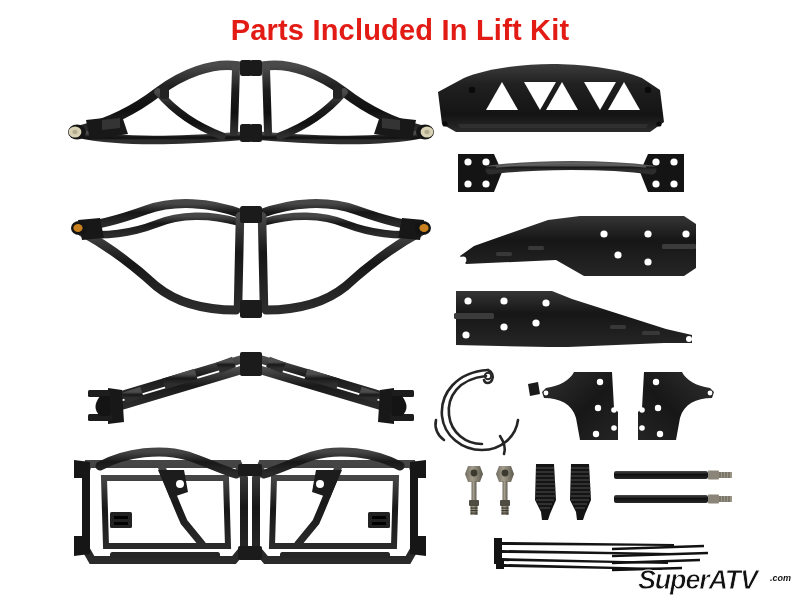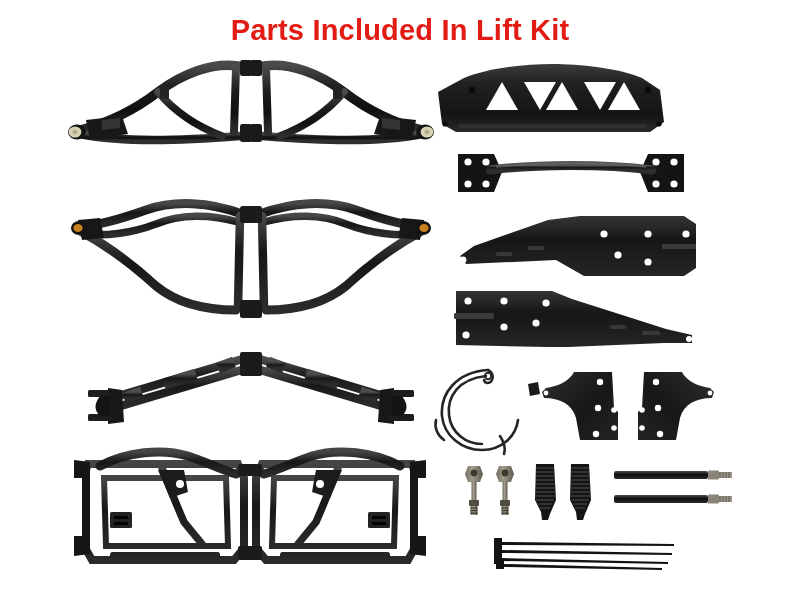--- a/index.html
+++ b/index.html
@@ -527,14 +527,28 @@
     <svg class="svgpart" viewBox="0 0 186 34" preserveAspectRatio="none" aria-hidden="true">
       <g fill="#131313">
         <path d="M2 2 L10 2 L10 6 L182 8 L182 10 L10 9 L10 12 L2 12 Z"></path>
         <path d="M2 10 L10 10 L10 14 L180 17 L180 19 L10 17 L10 20 L2 20 Z"></path>
         <path d="M2 18 L10 18 L10 22 L176 26 L176 28 L10 25 L10 28 L2 28 Z"></path>
         <path d="M4 25 L12 25 L12 28 L170 32 L170 34 L12 31 L12 33 L4 33 Z"></path>
       </g>
     </svg>
   </div>
 
+  <div id="watermark">
+    <svg viewBox="0 0 185 55" preserveAspectRatio="xMidYMid meet" aria-hidden="true">
+
+      <g stroke="#111111" fill="none">
+        <path d="M0 6 L92 3" stroke-width="2.4"></path>
+        <path d="M0 13 L96 10" stroke-width="2.4"></path>
+        <path d="M0 20 L88 17" stroke-width="2.4"></path>
+        <path d="M0 27 L70 25" stroke-width="2.4"></path>
+      </g>
+
+      <text x="26" y="46" font-family="'Liberation Sans', sans-serif" font-size="27" font-weight="bold" font-style="italic" fill="#111111" stroke="#ffffff" stroke-width="0.8" letter-spacing="-1.2">SuperATV</text>
+      <text x="158" y="38" font-family="'Liberation Sans', sans-serif" font-size="9" font-weight="bold" font-style="italic" fill="#111111">.com</text>
+    </svg>
+  </div>
 
 </div>
 
 </body></html>

